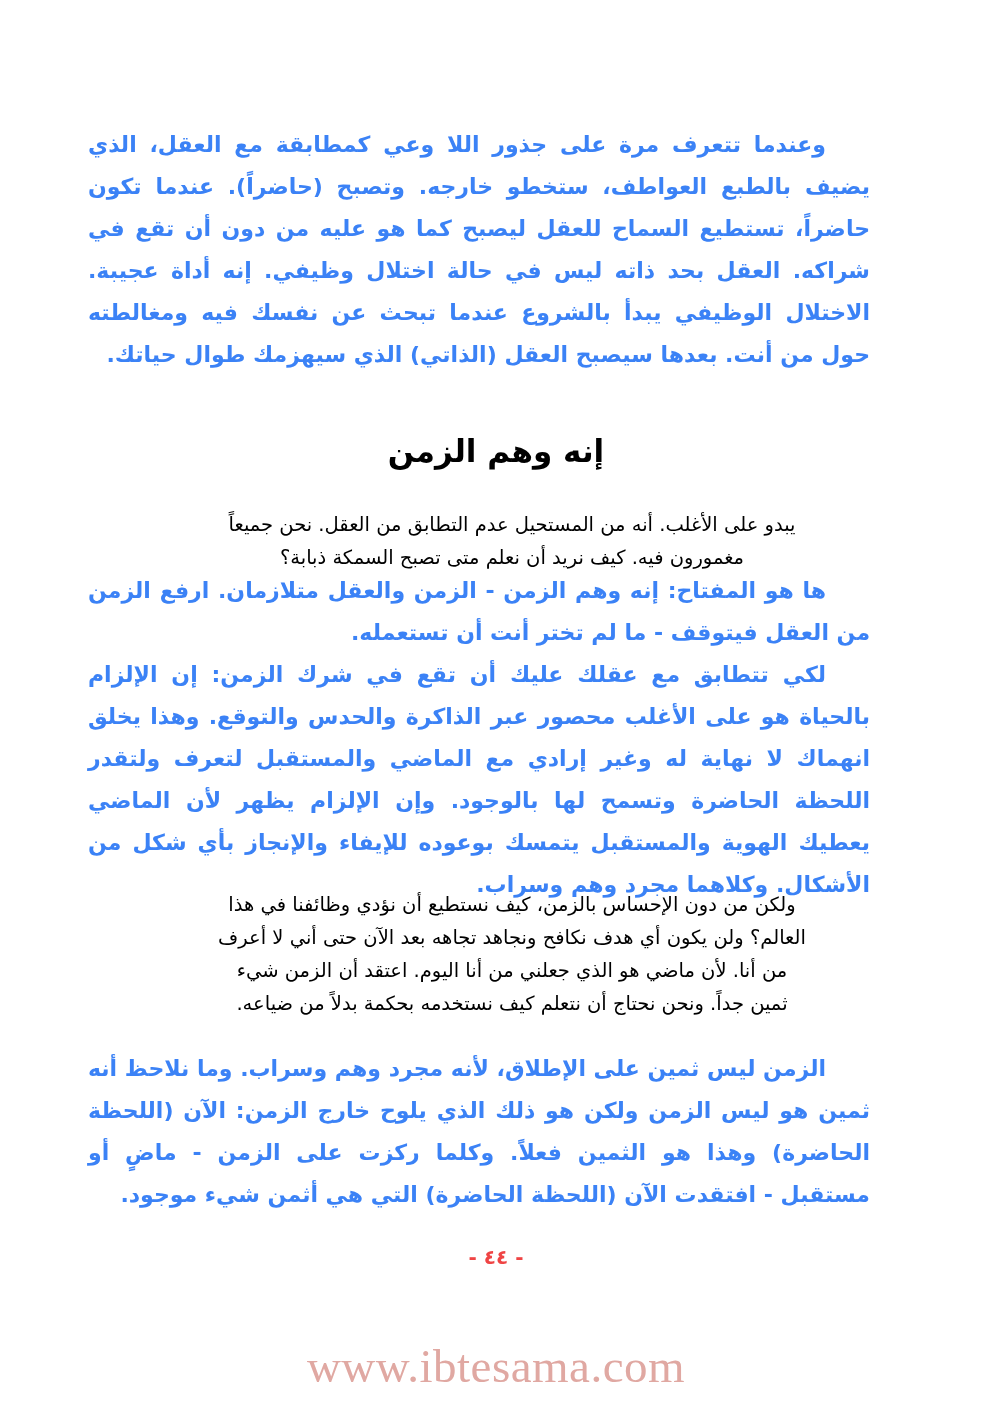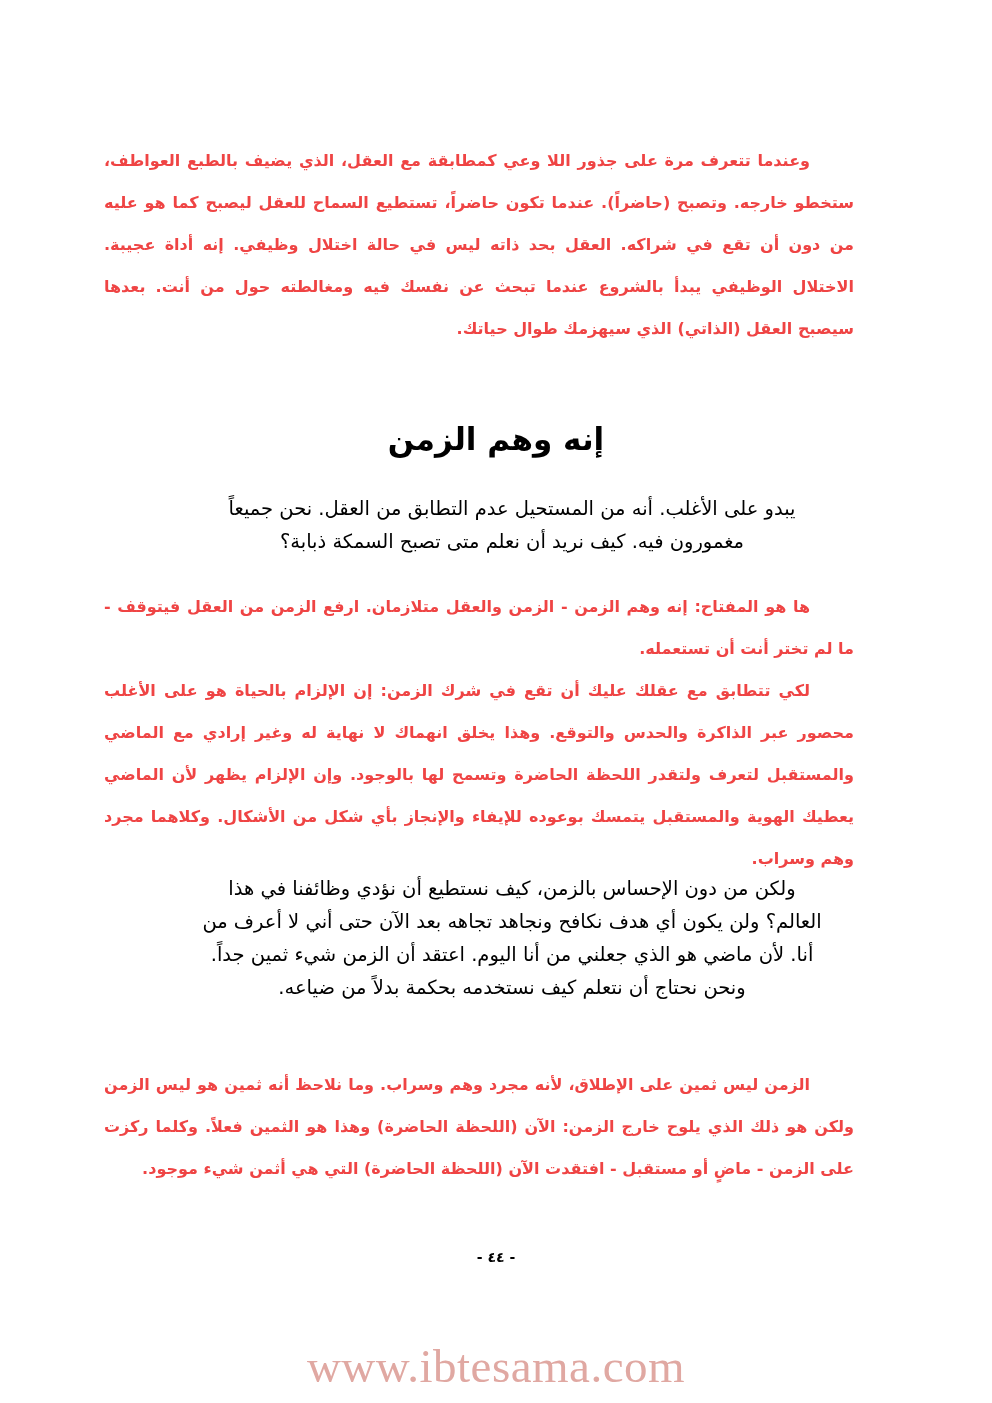--- a/index.html
+++ b/index.html
@@ -12,74 +12,74 @@
     width: 992px;
     height: 1403px;
     background: #ffffff;
     overflow: hidden;
     direction: rtl;
   }
   .body-para {
     position: absolute;
     right: 122px;
     left: 88px;
-    margin: 16px;
+    margin: 0;
     font-family: "DejaVu Sans", sans-serif;
     font-weight: bold;
-    font-size: 16px;
+    font-size: 22px;
     line-height: 42px;
-    color: #ef4444;
+    color: #3b82f6;
     text-align: justify;
     text-indent: 44px;
     direction: rtl;
     unicode-bidi: embed;
   }
   .p1 { top: 124px; }
   .p2 { top: 570px; }
   .p3 { top: 654px; }
   .p4 { top: 1048px; }
   .heading {
     position: absolute;
     top: 418px;
     right: 0;
     left: 0;
-    margin: 0;
+    margin: 12px;
     text-align: center;
     font-family: "DejaVu Sans", sans-serif;
     font-weight: bold;
     font-size: 31px;
     line-height: 42px;
     color: #000000;
   }
   .quote {
     position: absolute;
     right: 168px;
     left: 200px;
-    margin: 0;
+    margin: 16px;
     font-family: "DejaVu Sans", sans-serif;
     font-weight: normal;
     font-size: 19.5px;
     line-height: 33px;
     color: #000000;
     text-align: center;
     direction: rtl;
   }
   .q1 { top: 492px; }
   .q2 { top: 872px; text-align: center; }
   .page-number {
     position: absolute;
     top: 1246px;
     right: 0;
     left: 0;
     text-align: center;
     font-family: "DejaVu Sans", sans-serif;
     font-weight: bold;
-    font-size: 14px;
+    font-size: 20px;
     line-height: 22px;
-    color: #000000;
+    color: #ef4444;
   }
   .watermark {
     position: absolute;
     top: 1332px;
     right: 0;
     left: 0;
     text-align: center;
     direction: ltr;
     font-family: "Liberation Serif", "DejaVu Serif", serif;
     font-weight: normal;

